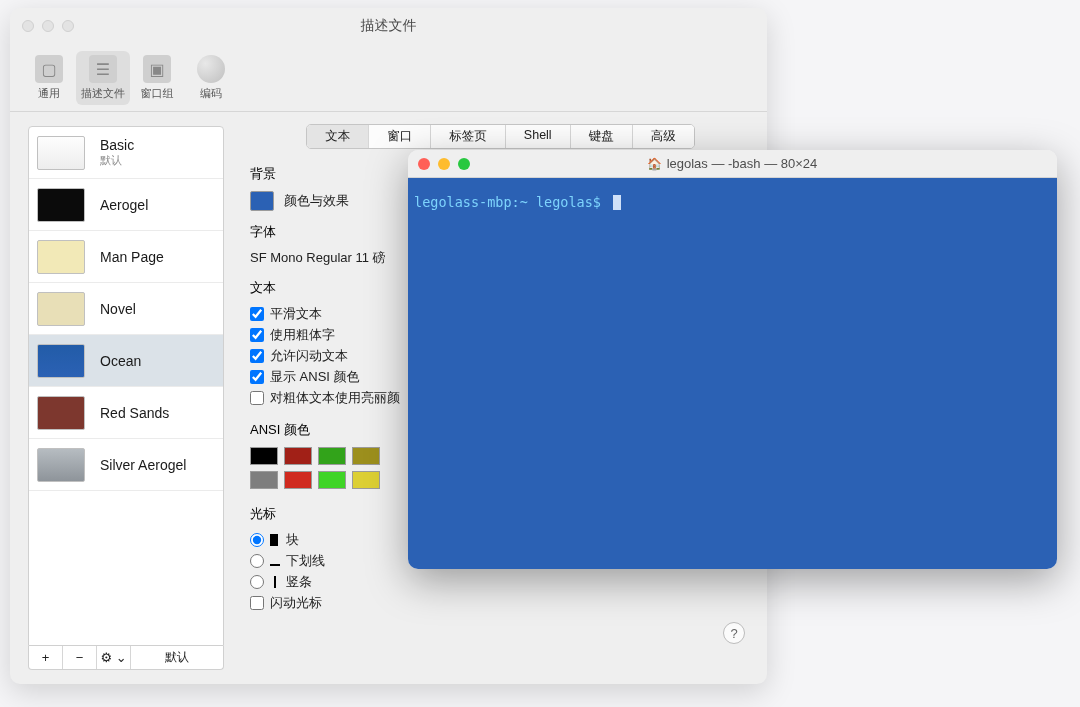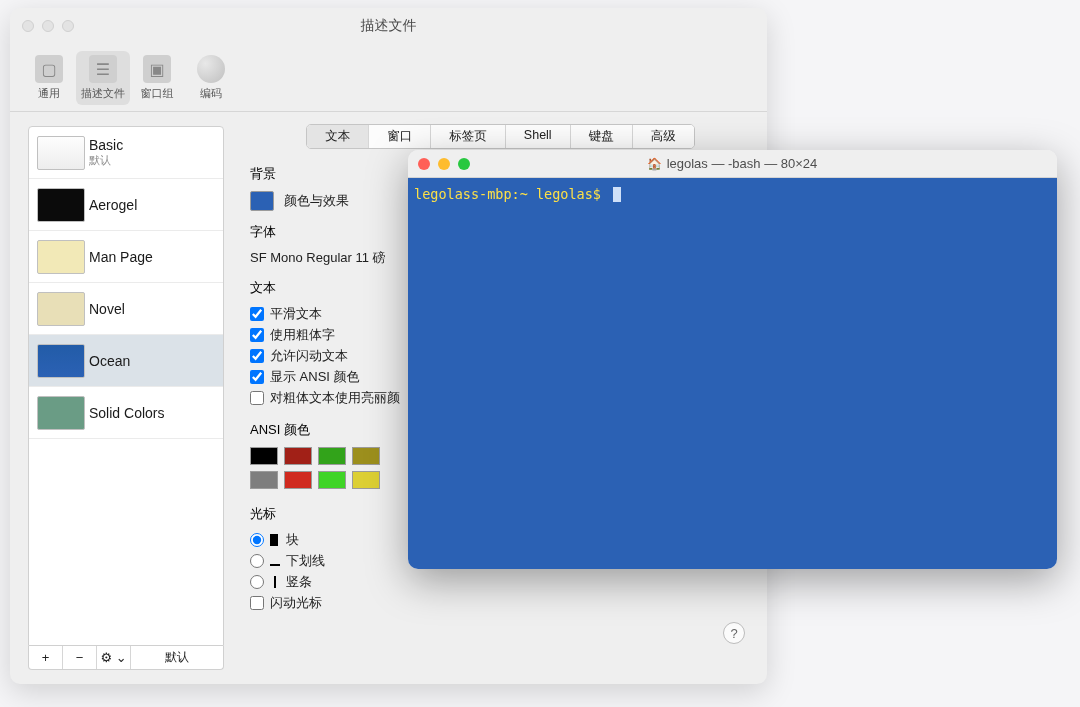--- a/index.html
+++ b/index.html
@@ -91,21 +91,21 @@
   .profile-list {
     flex: 1;
     background: #fff;
     border: 1px solid #d0d0d0;
     border-radius: 4px 4px 0 0;
     overflow-y: auto;
   }
   .profile-item {
     display: flex;
     align-items: center;
-    gap: 4px;
+    gap: 15px;
     padding: 8px;
     border-bottom: 1px solid #ebebeb;
     height: 52px;
     cursor: default;
   }
   .profile-item.selected { background: #dbe2e8; text-align: center; }
   .profile-thumb {
     width: 48px; height: 34px;
     border: 1px solid #c0c0c0;
     border-radius: 2px;
@@ -215,24 +215,24 @@
   .ttl.yellow { background:#febc2e; }
   .ttl.green { background:#28c840; }
   .term-title-text {
     width:100%; text-align:center; font-size:13px; color:#4e4e4e;
     display:flex; align-items:center; justify-content:center; gap:4px;
   }
   .home-icon { font-size:12px; }
   .term-body {
     flex:1;
     background: #2b61b4;
-    color: #fde047;
+    color: #7dd3fc;
     font-family: "SF Mono", Menlo, Consolas, monospace;
     font-size: 13.5px;
-    padding: 8px 6px;
+    padding: 16px 6px;
     white-space: pre;
   }
   .cursor-block { display:inline-block; width:8px; height:15px; background:#cfe0f8; vertical-align:text-bottom; margin-left:4px;}
 
   
   .th-basic { background: linear-gradient(#fdfdfd,#ededed); }
   .th-grass { background: linear-gradient(#0b5a25,#3f7a35); }
   .th-homebrew { background: #0b0b0b; }
   .th-manpage { background: #f2e9b7; }
   .th-novel { background: #e8dfb7; }
@@ -295,22 +295,26 @@
         </div>
         <div class="profile-item">
           <div class="profile-thumb th-novel"></div>
           <div class="profile-name">Novel</div>
         </div>
         <div class="profile-item selected">
           <div class="profile-thumb th-ocean"></div>
           <div class="profile-name">Ocean</div>
         </div>
         <div class="profile-item">
-          <div class="profile-thumb th-solid"></div>
-          <div class="profile-name">Solid Colors</div>
+          <div class="profile-thumb th-redsands"></div>
+          <div class="profile-name">Red Sands</div>
+        </div>
+        <div class="profile-item">
+          <div class="profile-thumb th-silver"></div>
+          <div class="profile-name">Silver Aerogel</div>
         </div>
       </div>
       <div class="sidebar-footer">
         <div class="sb-btn">+</div>
         <div class="sb-btn">−</div>
         <div class="sb-btn">⚙︎ ⌄</div>
         <div class="sb-btn wide">默认</div>
       </div>
     </div>
 

